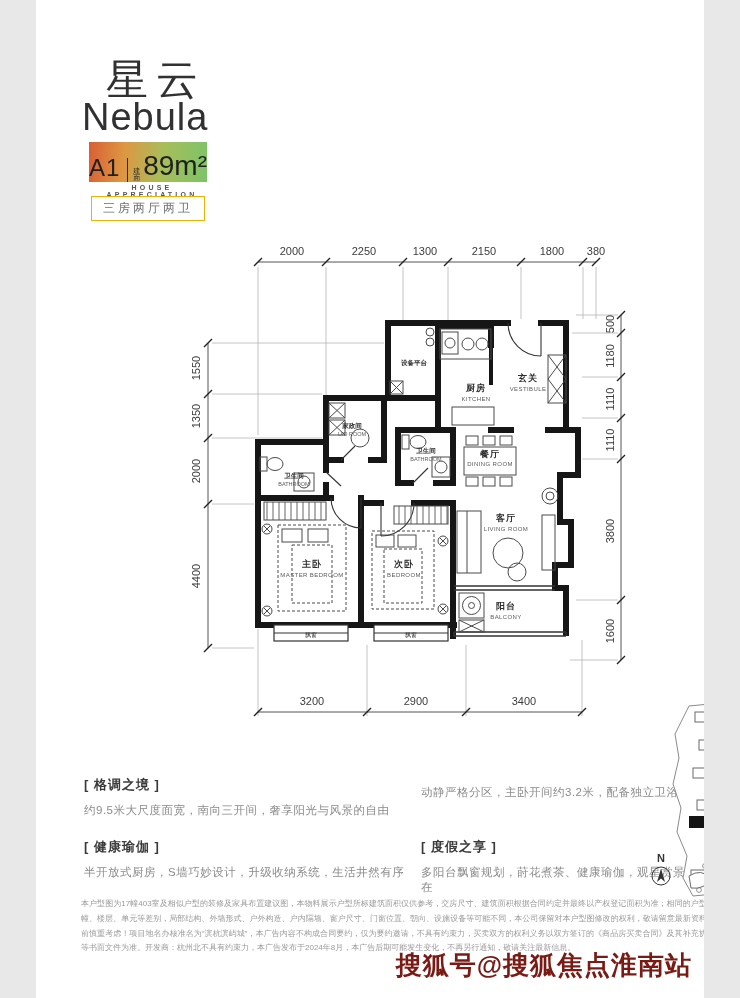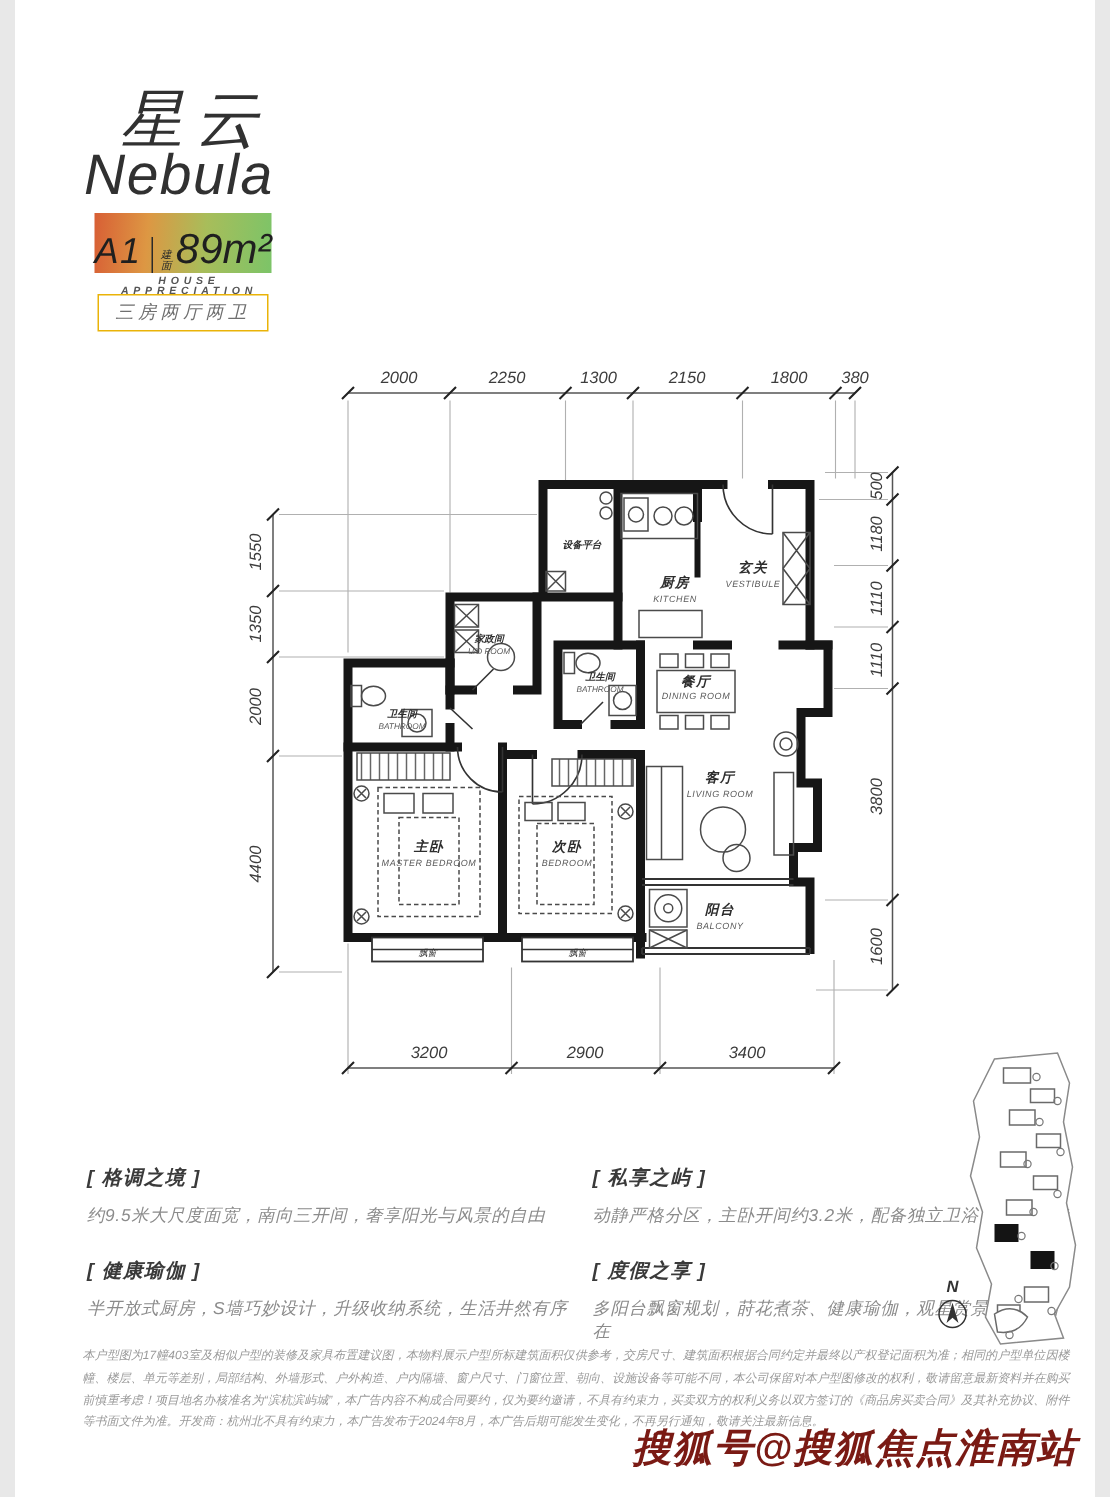--- a/index.html
+++ b/index.html
@@ -1,17 +1,17 @@
 <!DOCTYPE html>
 <html><head>
 <meta charset="utf-8">
 <style>
   * { margin:0; padding:0; box-sizing:border-box; }
   body { background:#e8e8e8; font-family:"Liberation Sans", sans-serif; }
-  .page { position:relative; width:720px; height:998px; background:#ffffff; margin:0 auto; overflow:hidden;font-style:italic; }
+  .page { position:relative; width:668px; height:998px; background:#ffffff; margin:0 auto; overflow:hidden; }
 
   
   .title-cn { position:absolute; left:70px; top:52px; font-size:42px; font-weight:500; color:#313131; letter-spacing:8px; }
   .title-en { position:absolute; left:46px; top:96px; font-size:38px; font-weight:300; color:#313131; letter-spacing:1px; }
   .badge { position:absolute; left:53px; top:142px; width:118px; height:40px;
            display:flex; align-items:flex-end; justify-content:center; }
   .badge .unit { font-size:24px; color:#1f1f1f; font-weight:500; letter-spacing:1px; }
   .badge .sep { width:1px; height:24px; background:#2a2a2a; margin:0 5px 0 7px; }
   .badge .vert { display:inline-block; width:9px; font-size:7px; line-height:1.1; color:#2a2a2a; word-break:break-all; margin-right:2px; }
   .badge .area { font-size:28px; color:#1f1f1f; font-weight:500; }
@@ -267,21 +267,20 @@
       <text class="room-en" x="470" y="394">BALCONY</text>
     </g>
   </svg>
 
   <div class="features">
     <div class="feature">
       <h3>[ 格调之境 ]</h3>
       <p>约9.5米大尺度面宽，南向三开间，奢享阳光与风景的自由</p>
     </div>
     <div class="feature">
-      <h3>[ 私享之屿 ]</h3>
       <p>动静严格分区，主卧开间约3.2米，配备独立卫浴，浪漫奢华</p>
     </div>
     <div class="feature">
       <h3>[ 健康瑜伽 ]</h3>
       <p>半开放式厨房，S墙巧妙设计，升级收纳系统，生活井然有序</p>
     </div>
     <div class="feature">
       <h3>[ 度假之享 ]</h3>
       <p>多阳台飘窗规划，莳花煮茶、健康瑜伽，观星赏景，舒适自在</p>
     </div>

